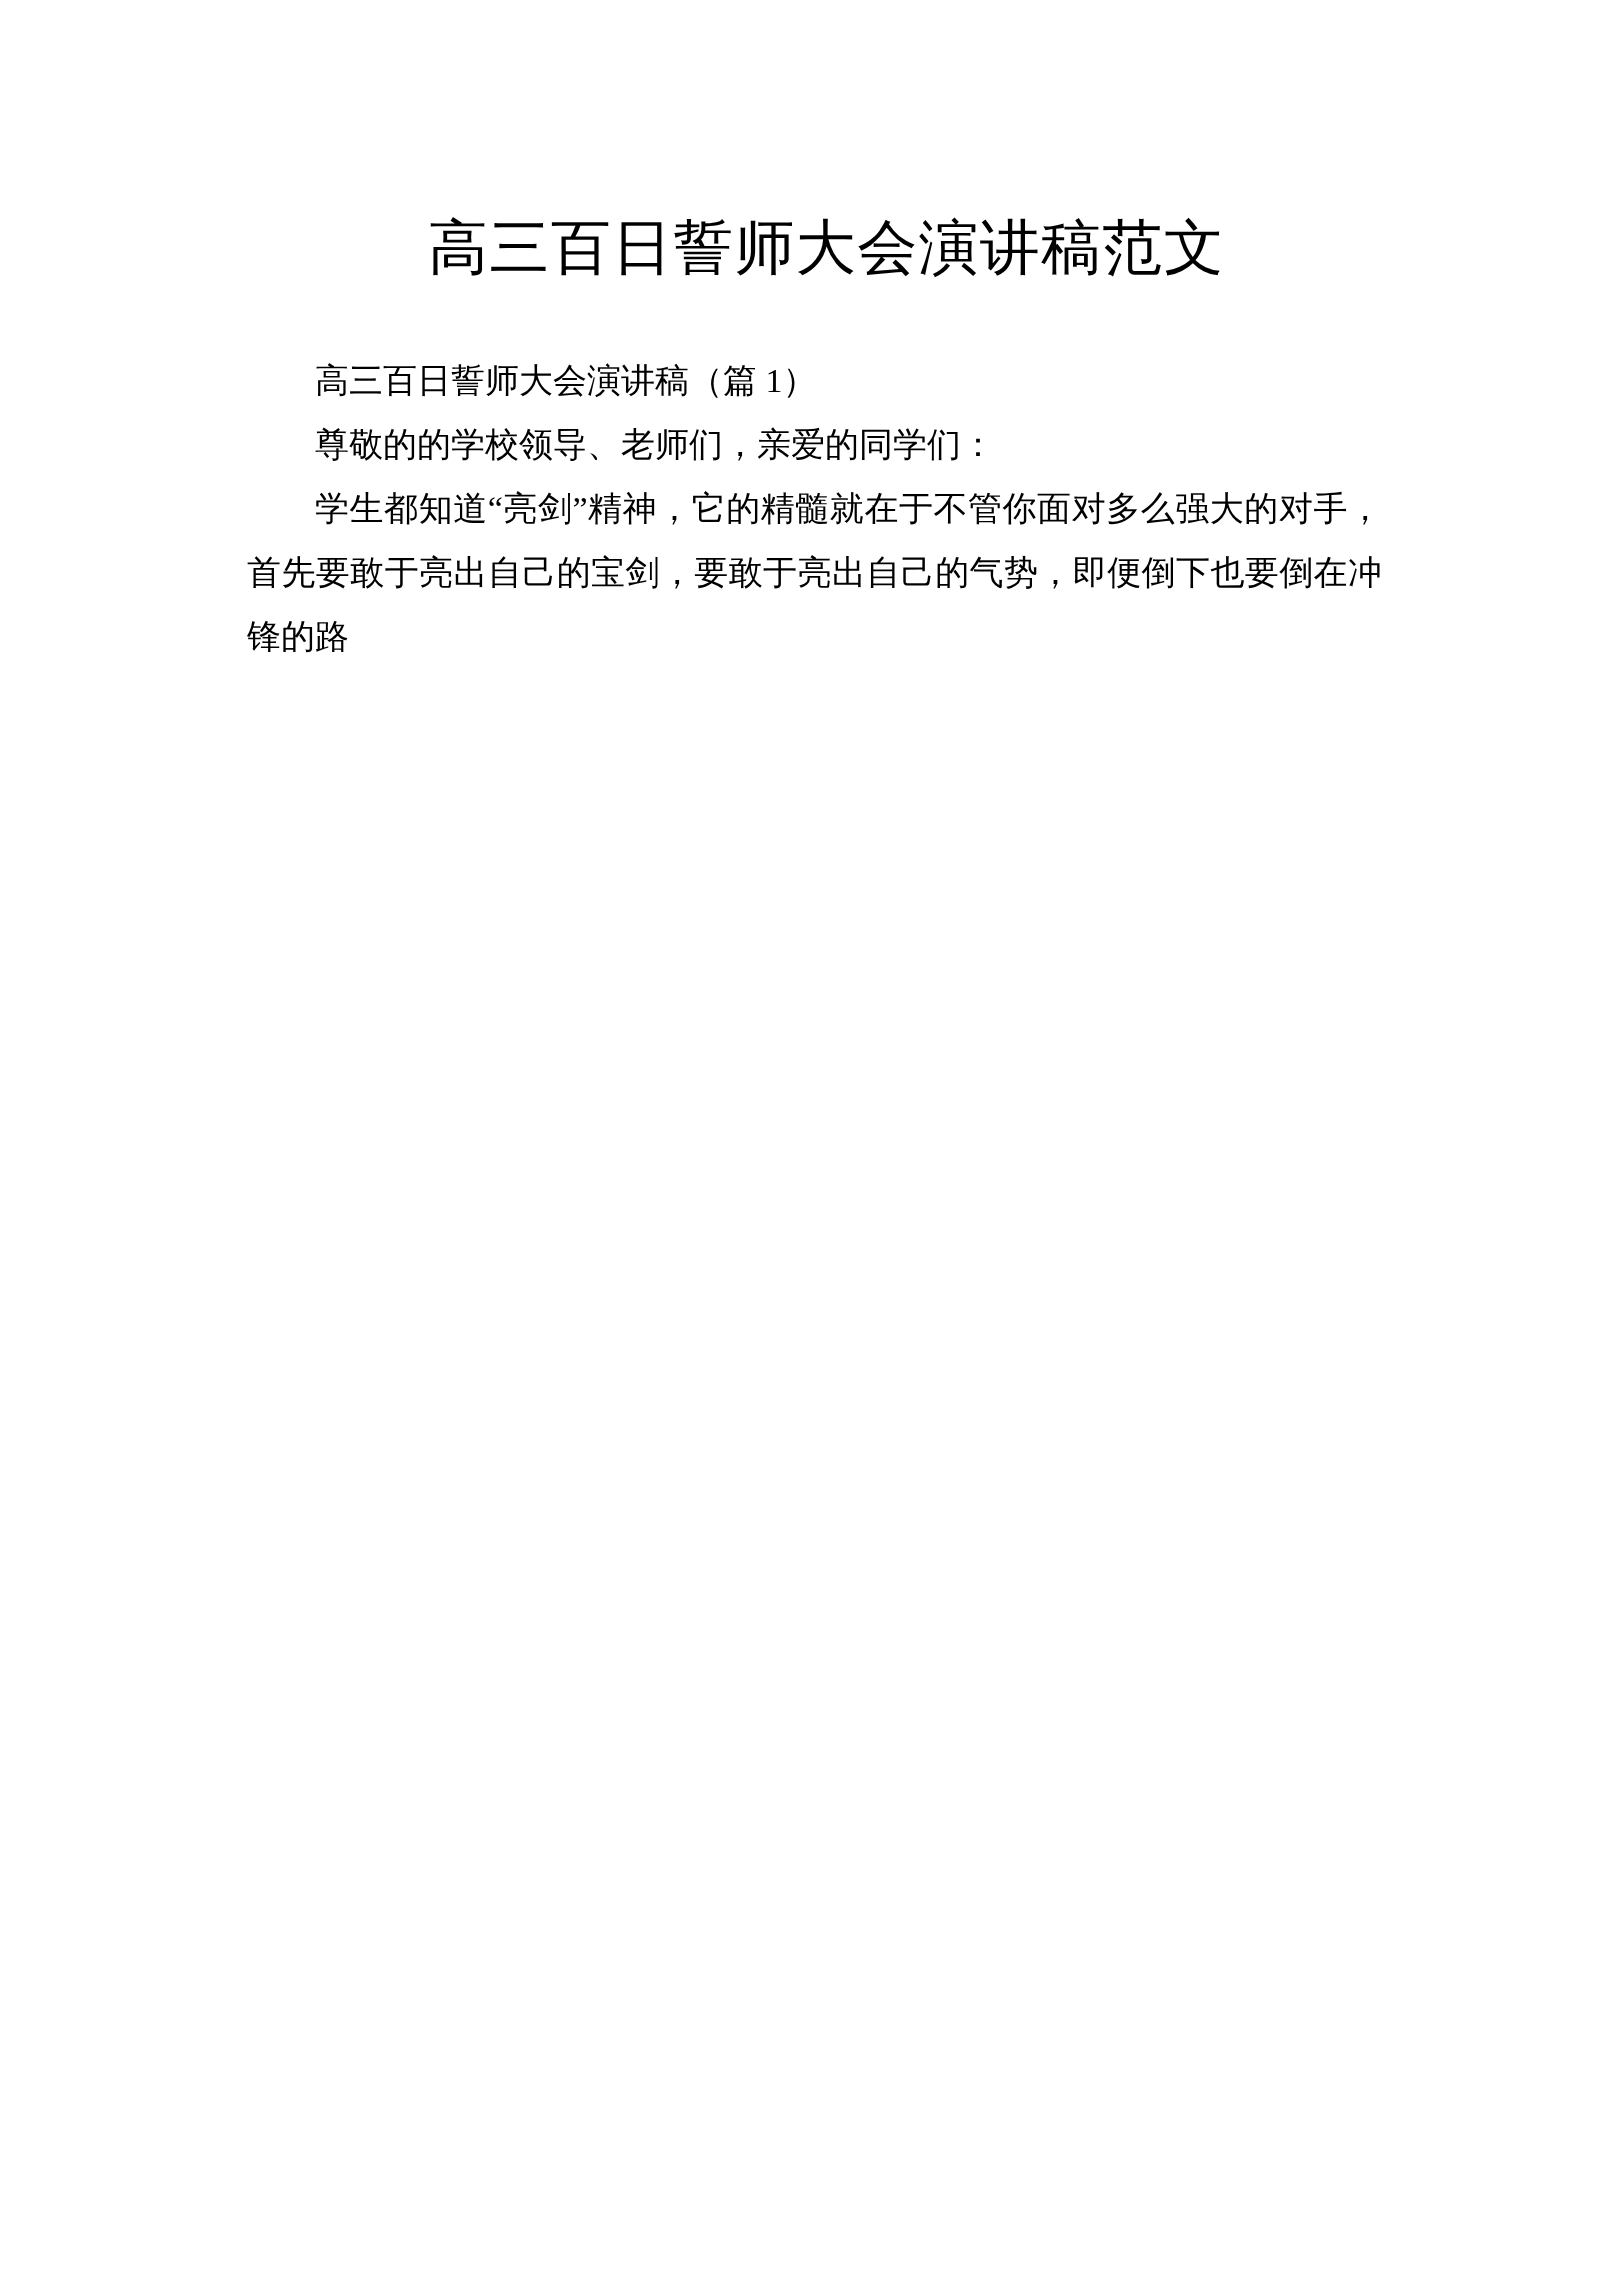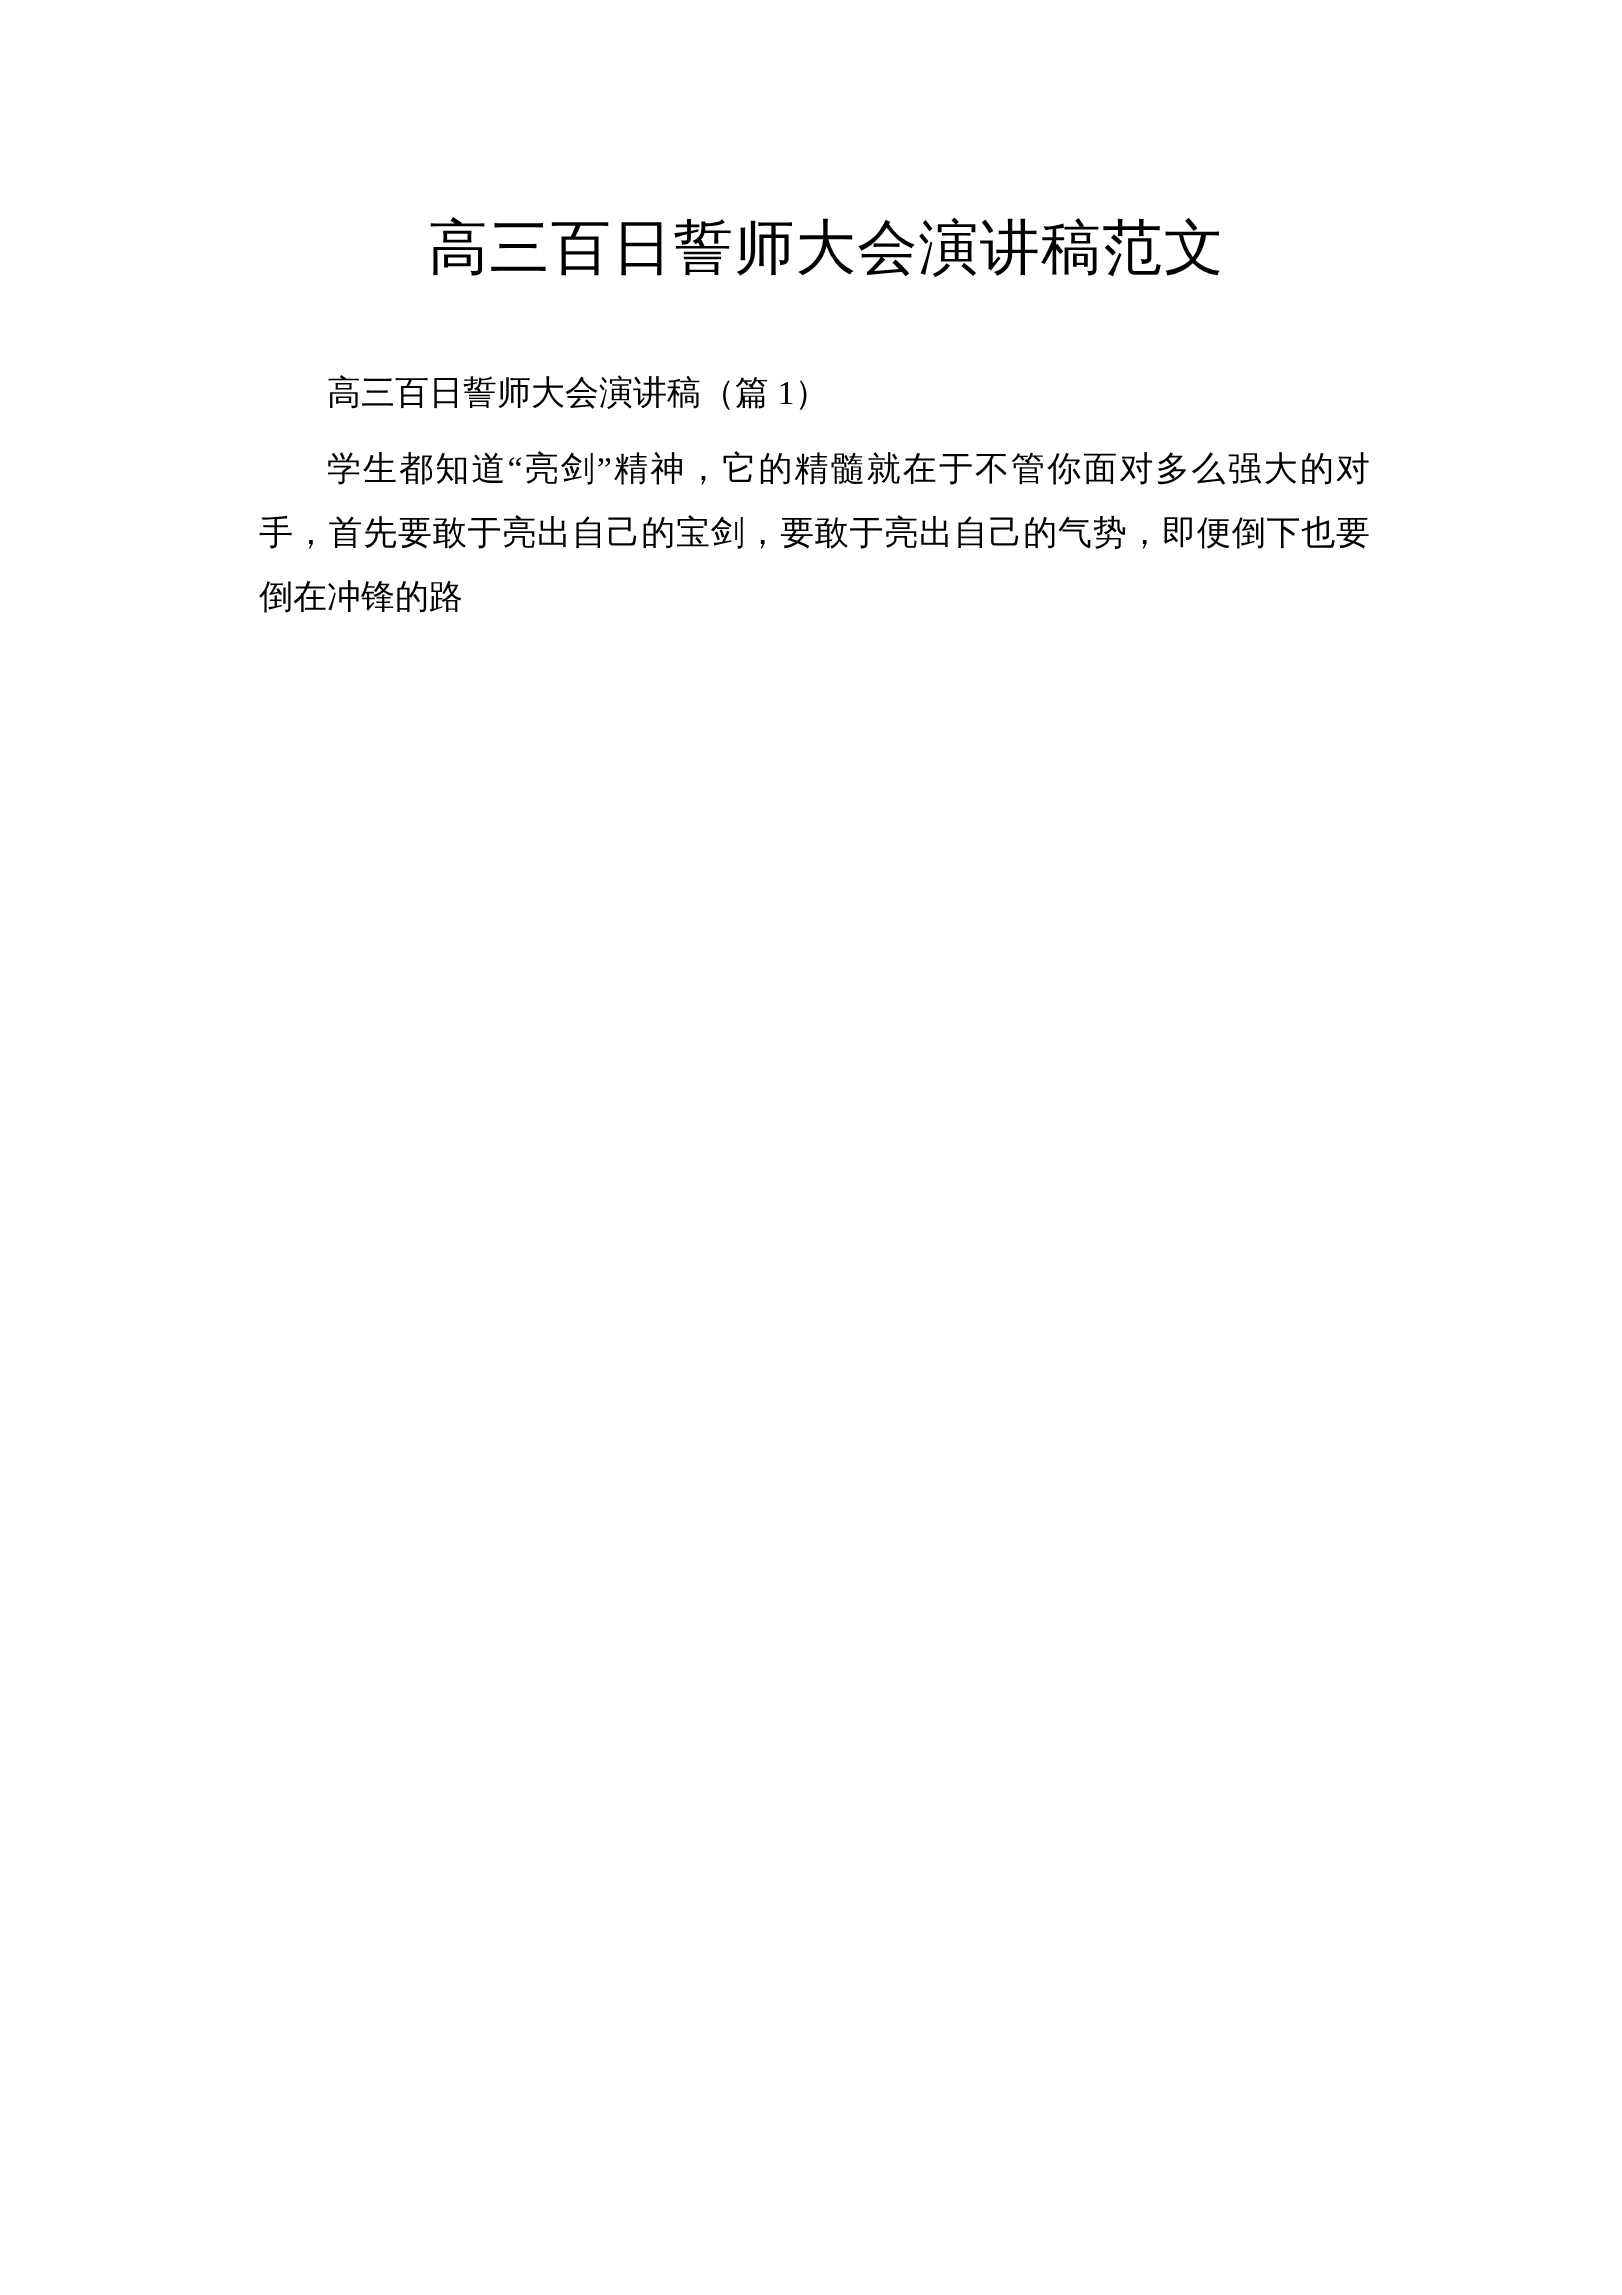--- a/index.html
+++ b/index.html
@@ -33,29 +33,30 @@
     top: 349px;
     left: 247px;
     width: 1135px;
     font-size: 34px;
     line-height: 64px;
     text-align: justify;
     text-justify: inter-ideograph;
     word-break: break-all;
   }
   .para {
-    margin: 12px;
+    margin: 0;
     padding: 0;
     text-indent: 2em;
   }
 </style>
 </head>
 <body>
 
 <div class="page">
   <h1 class="doc-title">高三百日誓师大会演讲稿范文</h1>
 
   <div class="doc-body">
     <p class="para">高三百日誓师大会演讲稿（篇 1）</p>
+    <p class="para">尊敬的的学校领导、老师们，亲爱的同学们：</p>
     <p class="para">学生都知道“亮剑”精神，它的精髓就在于不管你面对多么强大的对手，首先要敢于亮出自己的宝剑，要敢于亮出自己的气势，即便倒下也要倒在冲锋的路</p>
   </div>
 </div>
 
 
 </body></html>

